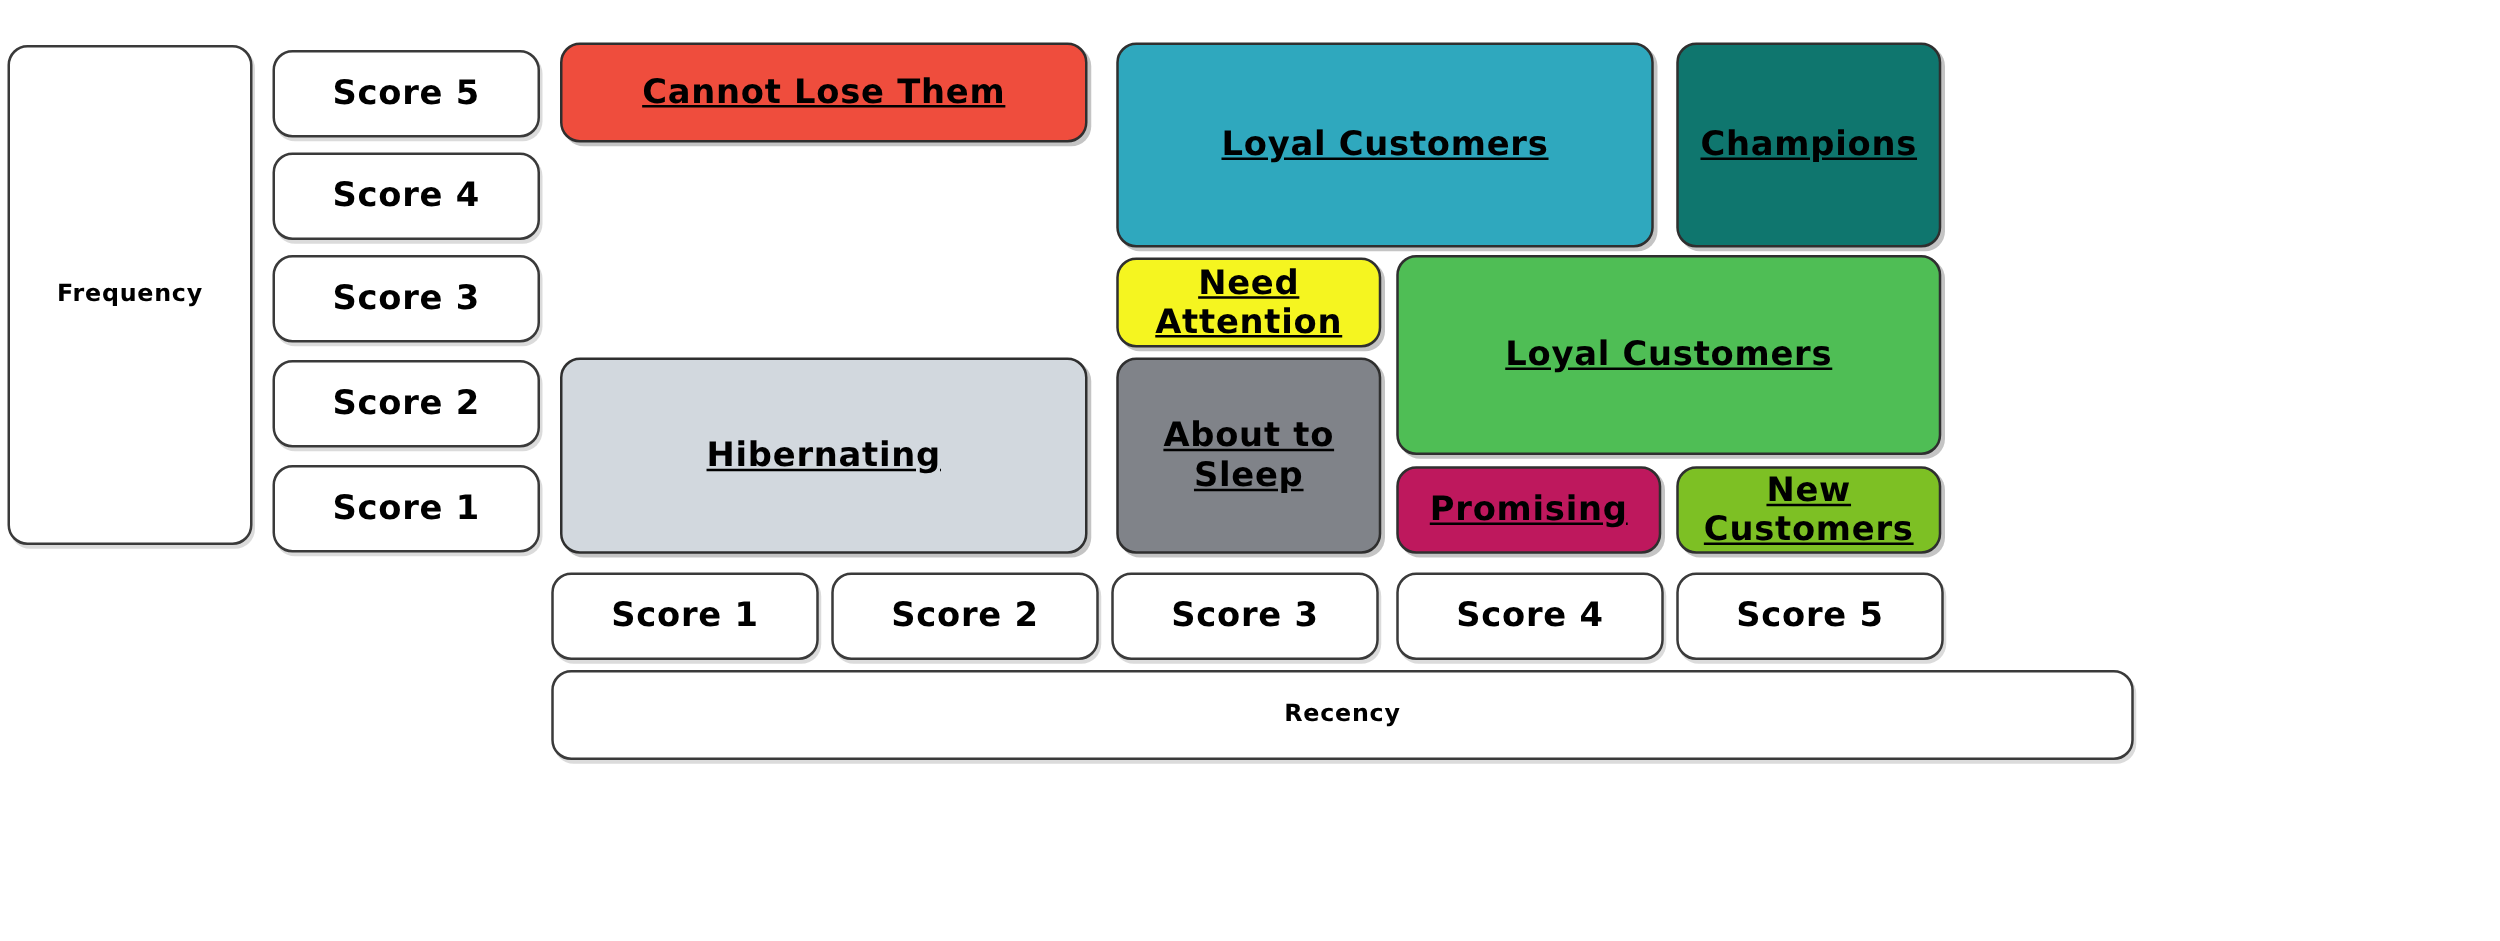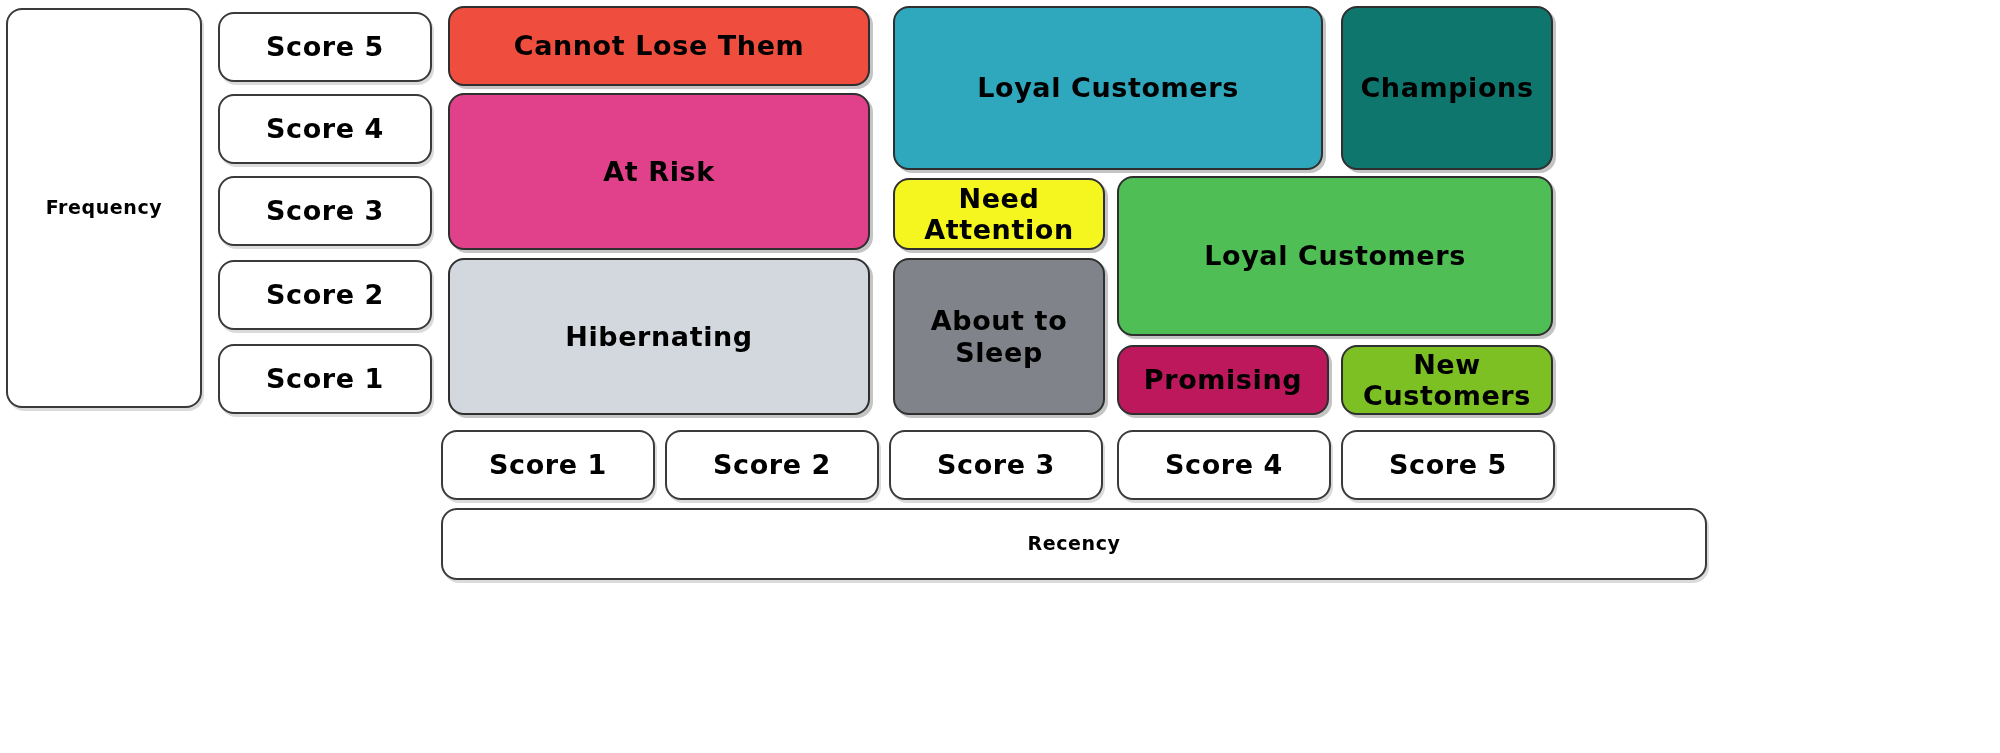--- a/index.html
+++ b/index.html
@@ -28,31 +28,33 @@
     border: 2px solid #2b2b2b;
     border-radius: 16px;
     color: #000000;
     font-family: "DejaVu Sans", sans-serif;
     font-size: 27px;
     font-weight: 600;
     letter-spacing: 0.6px;
     line-height: 1.15;
     padding: 4px 10px;
     box-shadow: 3px 3px 0 rgba(60,60,60,0.30);
+    margin-top: 28px;
     -webkit-font-smoothing: antialiased;
   }
   .box.axis,
   .box.scale {
     background: #ffffff;
     border-color: #3a3a3a;
     border-width: 2px;
     box-shadow: 2px 3px 0 rgba(90,90,90,0.22);
   }
   .box.segment {
     border-color: #2f2f2f;
+    text-decoration: underline;
   }
   .box.axis {
     font-size: 19px;
   }
   .lbl {
     display: block;
     width: 100%;
   }
 </style>
 </head>
@@ -77,23 +79,20 @@
     <span class="lbl">Score 2</span>
   </div>
   <div class="box scale" style="left:218px; top:344px; width:214px; height:70px;">
     <span class="lbl">Score 1</span>
   </div>
 
   <div class="box segment" style="left:448px; top:6px; width:422px; height:80px; background:#ef4d3d;">
     <span class="lbl">Cannot Lose Them</span>
   </div>
 
-  <div class="box segment" style="left:448px; top:93px; width:422px; height:157px; background:#e0418a;">
-    <span class="lbl">At Risk</span>
-  </div>
 
   <div class="box segment" style="left:448px; top:258px; width:422px; height:157px; background:#d2d8de;">
     <span class="lbl">Hibernating</span>
   </div>
 
   <div class="box segment" style="left:893px; top:6px; width:430px; height:164px; background:#2fa8be;">
     <span class="lbl">Loyal Customers</span>
   </div>
 
   <div class="box segment" style="left:1341px; top:6px; width:212px; height:164px; background:#0f766e;">

